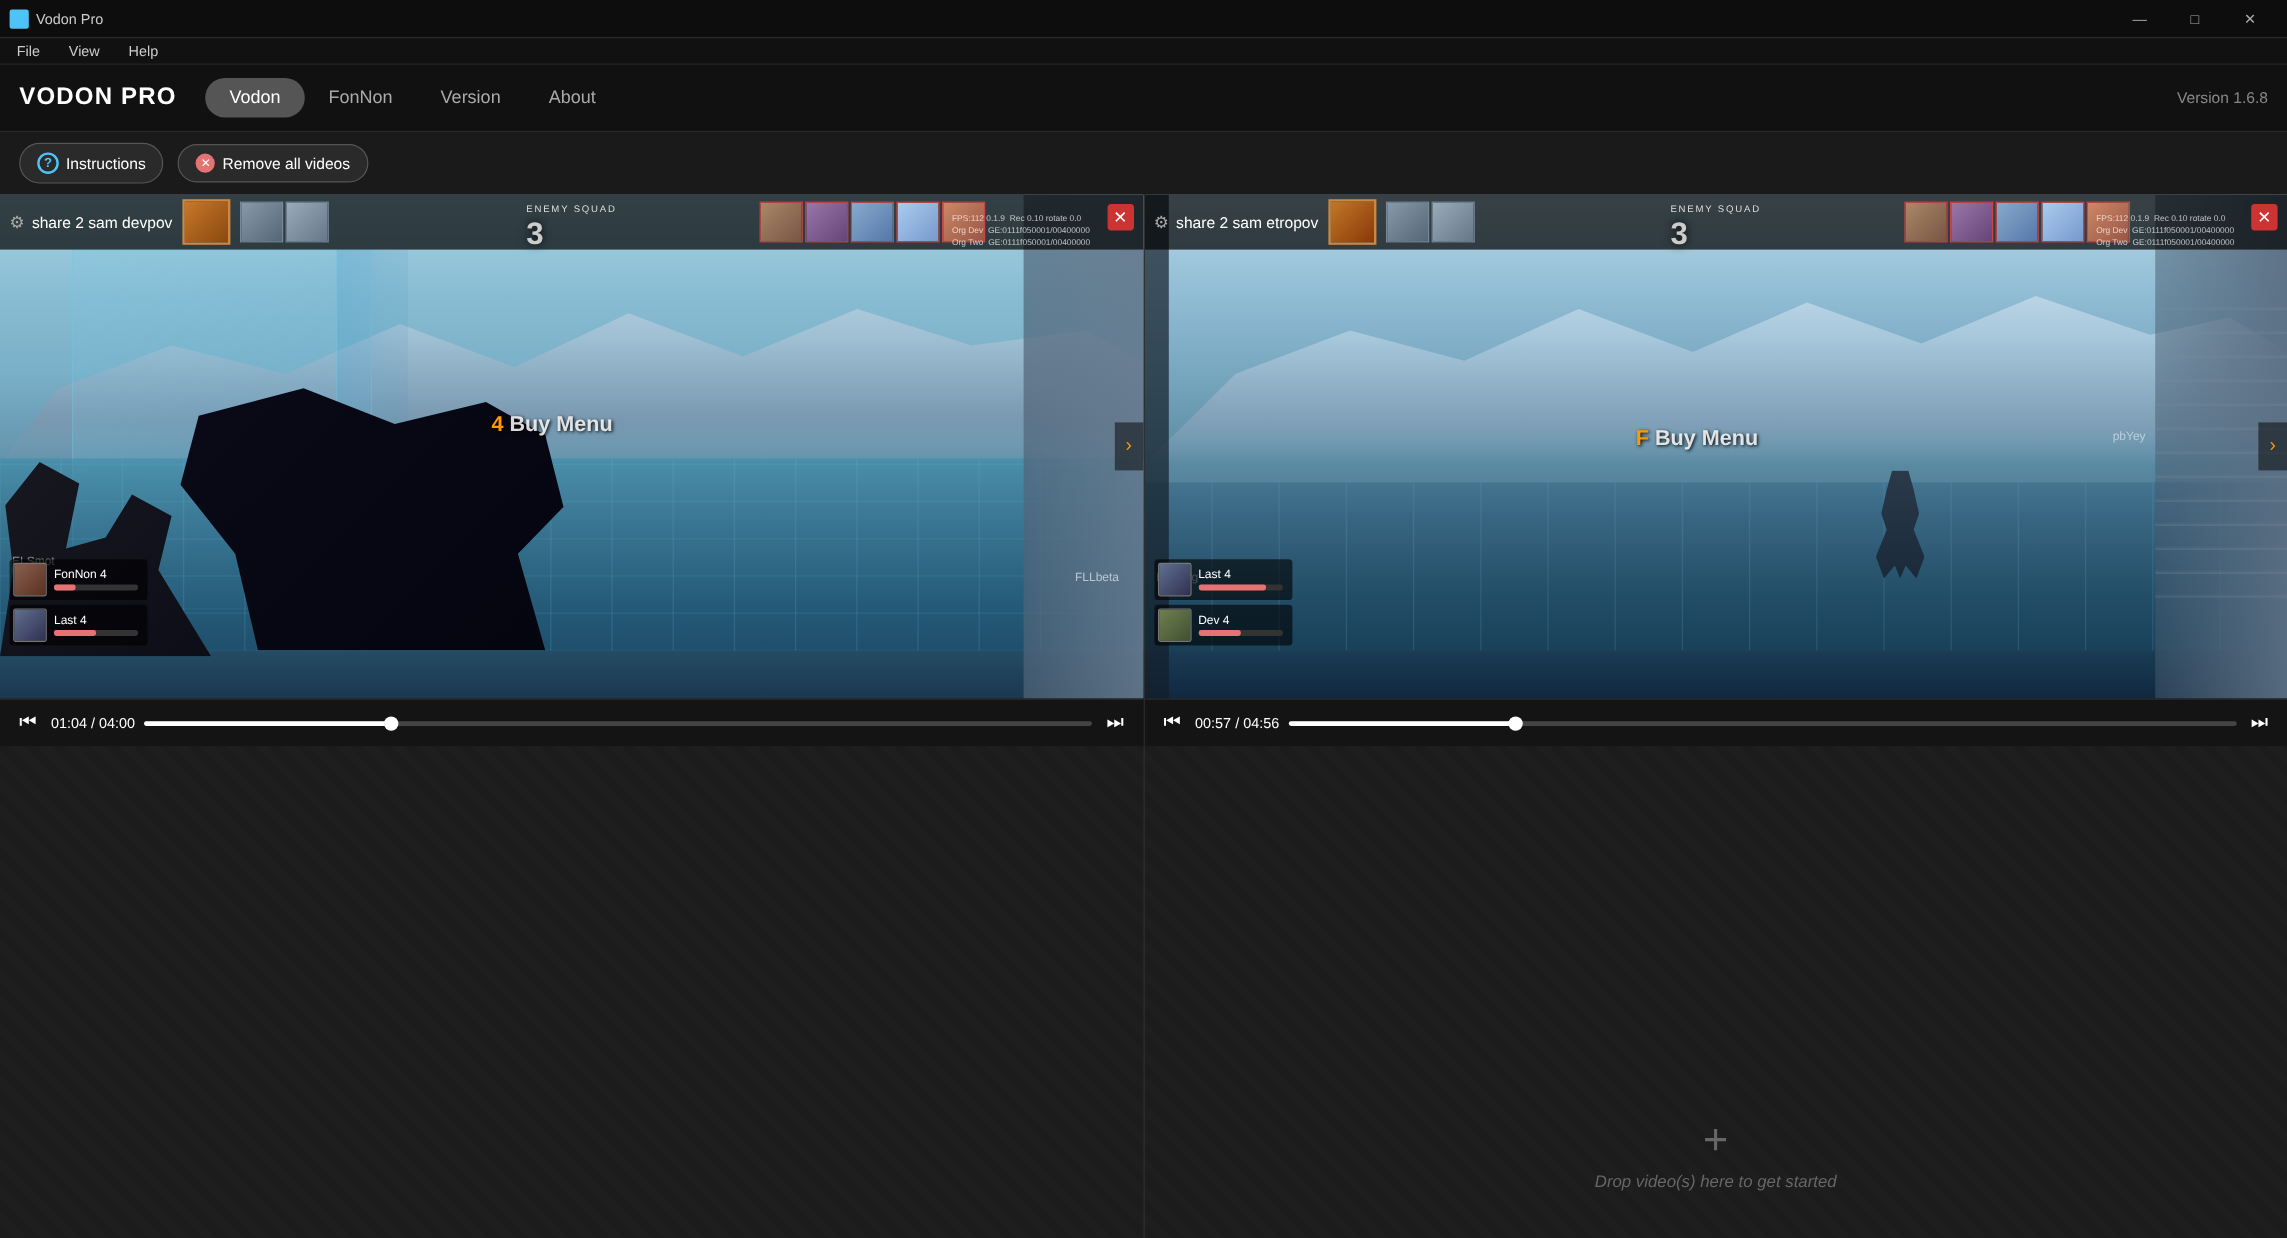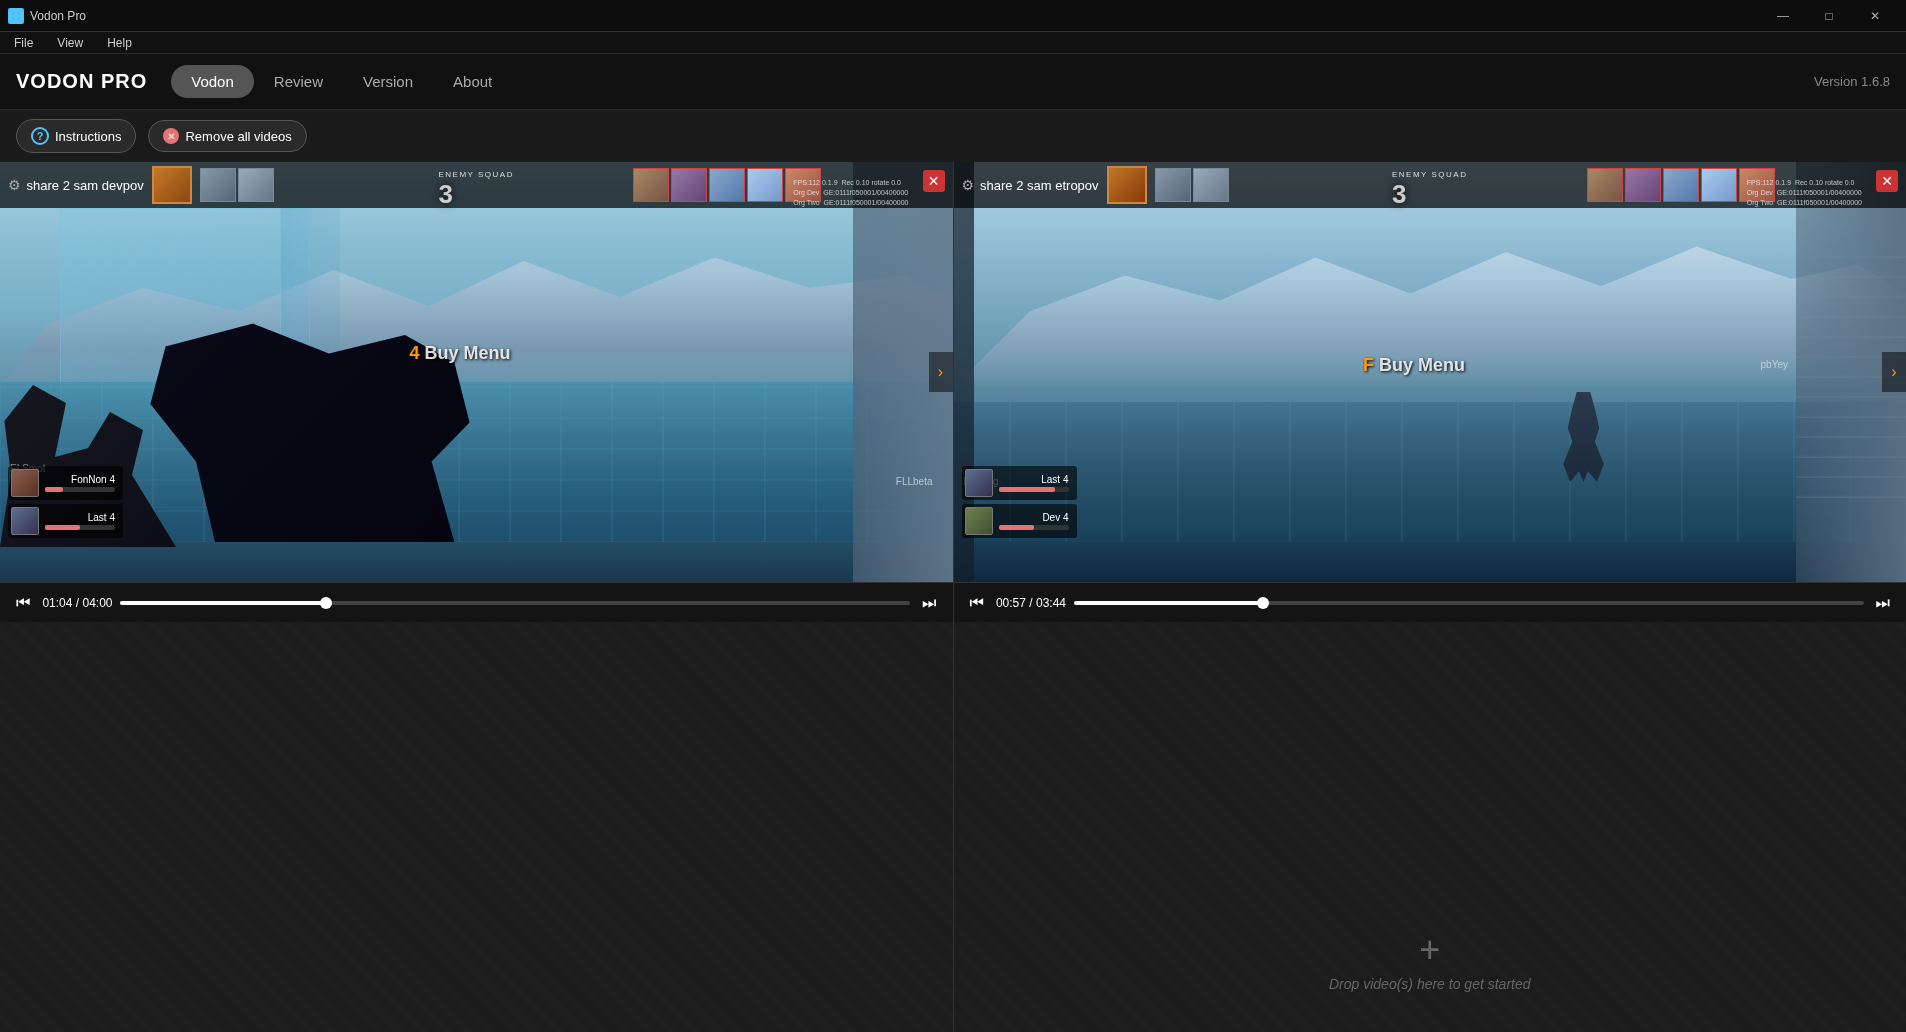--- a/index.html
+++ b/index.html
@@ -218,21 +218,20 @@
       gap: 4px;
     }
     .player-bar {
       display: flex;
       align-items: center;
       gap: 6px;
       background: rgba(0,0,0,0.6);
       padding: 3px 8px 3px 3px;
       border-radius: 3px;
       min-width: 110px;
-      text-align: right;
     }
     .player-avatar-small {
       width: 28px;
       height: 28px;
       border-radius: 2px;
       background: linear-gradient(135deg, #8a6a4a, #5a4a2a);
       border: 1px solid #777;
     }
     .player-bar-info {
       display: flex;
@@ -476,21 +475,21 @@
 
 <div id="menubar">
   <span class="menu-item">File</span>
   <span class="menu-item">View</span>
   <span class="menu-item">Help</span>
 </div>
 
 <div id="navbar">
   <span id="logo">VODON PRO</span>
   <div class="nav-tab active">Vodon</div>
-  <div class="nav-tab">Review</div>
+  <div class="nav-tab">FonNon</div>
   <div class="nav-tab">Version</div>
   <div class="nav-tab">About</div>
   <span id="version-label">Version 1.6.8</span>
 </div>
 
 <div id="toolbar">
   <button class="toolbar-btn btn-instructions">
     <span class="btn-icon-circle">?</span>
     <span>Instructions</span>
   </button>
@@ -723,21 +722,21 @@
 
           <div class="video-close-btn">✕</div>
 
         </div>
 
         <div class="video-controls">
           <button class="ctrl-btn">⏮</button>
           <span style="font-size:12px;color:#fff;white-space:nowrap;">
             <span>00:57</span>
             <span> / </span>
-            <span>03:44</span>
+            <span>04:56</span>
           </span>
           <div class="progress-container">
             <div class="progress-fill" style="width:24%;"></div>
             <div class="progress-thumb" style="left:24%;"></div>
           </div>
           <button class="ctrl-btn">⏭</button>
         </div>
       </div>
 
     </div>

